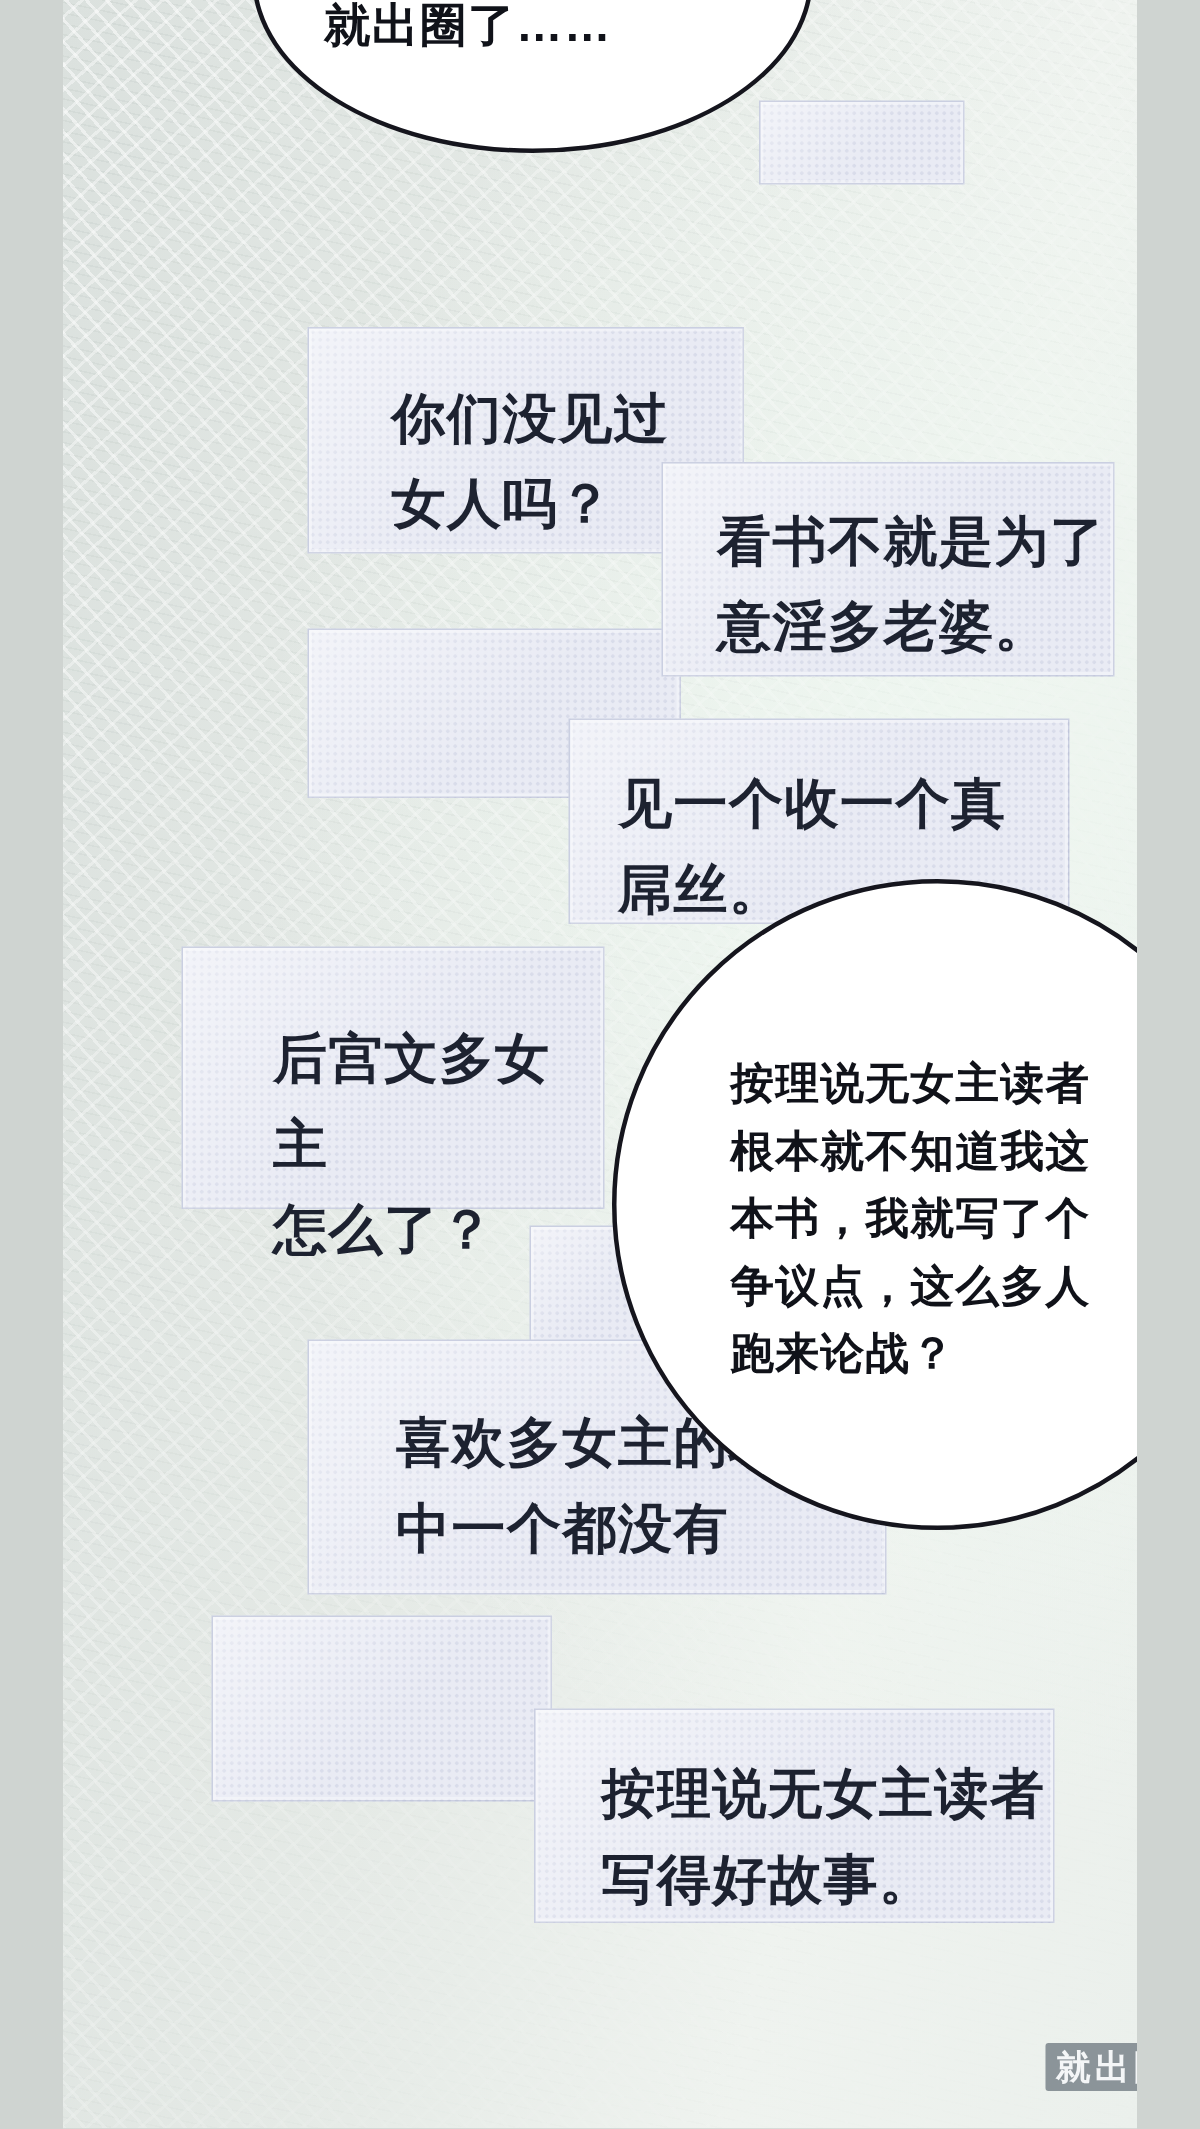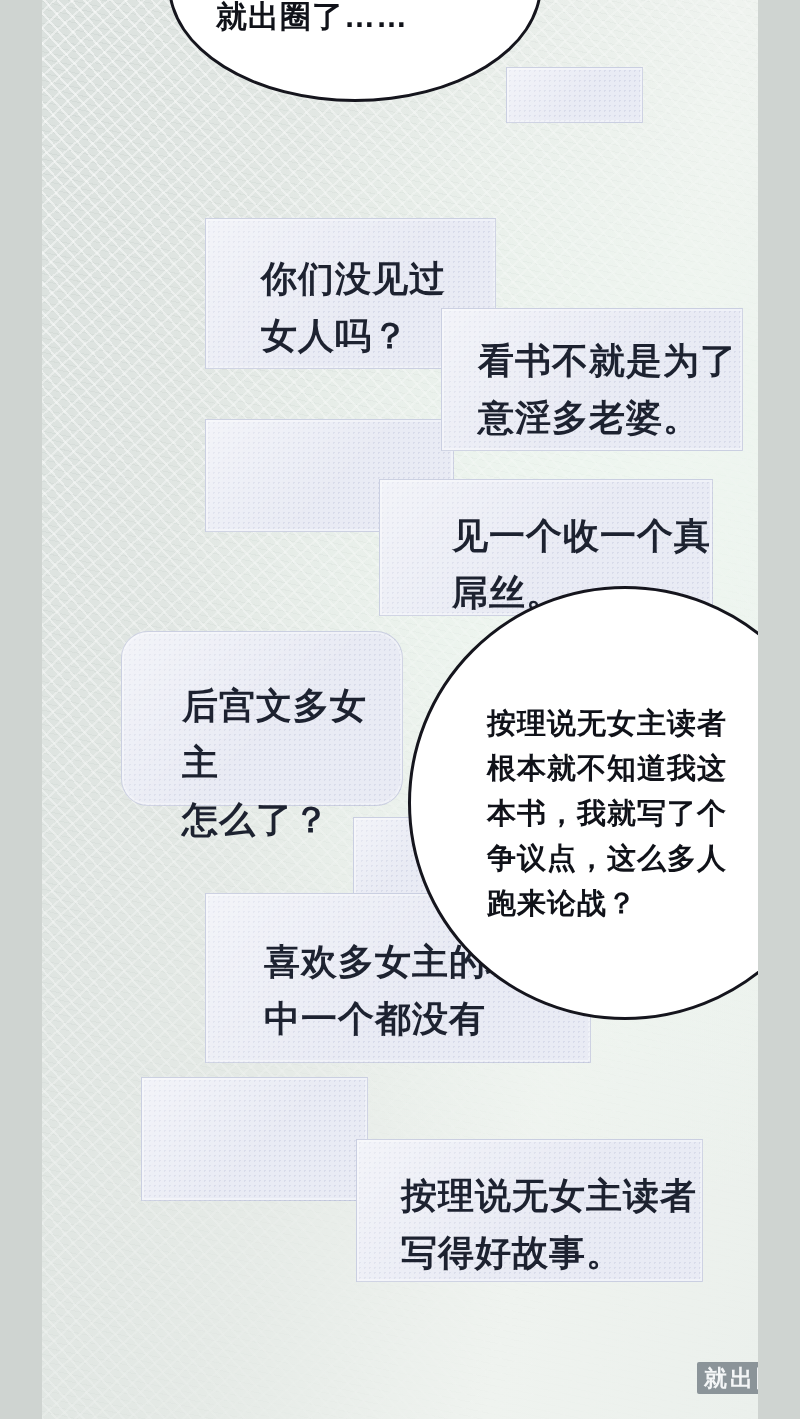--- a/index.html
+++ b/index.html
@@ -88,24 +88,24 @@
   <div class="note" style="left:464px; top:67px; width:137px; height:56px; z-index:1;"></div>
 
   <div class="note" style="left:163px; top:218px; width:291px; height:151px; padding:32px 0 0 55px; z-index:1;">你们没见过
 女人吗？</div>
 
   <div class="note" style="left:399px; top:308px; width:302px; height:143px; padding:24px 0 0 36px; z-index:2;">看书不就是为了
 意淫多老婆。</div>
 
   <div class="note" style="left:163px; top:419px; width:249px; height:113px; z-index:1;"></div>
 
-  <div class="note" style="left:337px; top:479px; width:334px; height:137px; padding:28px 0 0 72px; z-index:2;">见一个收一个真
+  <div class="note" style="left:337px; top:479px; width:334px; height:137px; padding:28px 0 0 32px; z-index:2;">见一个收一个真
 屌丝。</div>
 
-  <div class="note" style="left:79px; top:631px; width:282px; height:175px; padding:46px 0 0 60px; z-index:1;border-radius:27px;">后宫文多女主
+  <div class="note" style="left:79px; top:631px; width:282px; height:175px; padding:46px 0 0 60px; z-index:1;">后宫文多女主
 怎么了？</div>
 
   <div class="note" style="left:311px; top:817px; width:87px; height:97px; z-index:1;"></div>
 
   <div class="note" style="left:163px; top:893px; width:386px; height:170px; padding:40px 0 0 58px; z-index:2;">喜欢多女主的现实
 中一个都没有</div>
 
   <div class="bubble" style="left:366px; top:586px; width:428px; height:428px; z-index:5;">
     <div class="bubble-text" style="left:76px; top:112px; width:310px; font-size:29px; line-height:1.55;">按理说无女主读者
 根本就不知道我这

